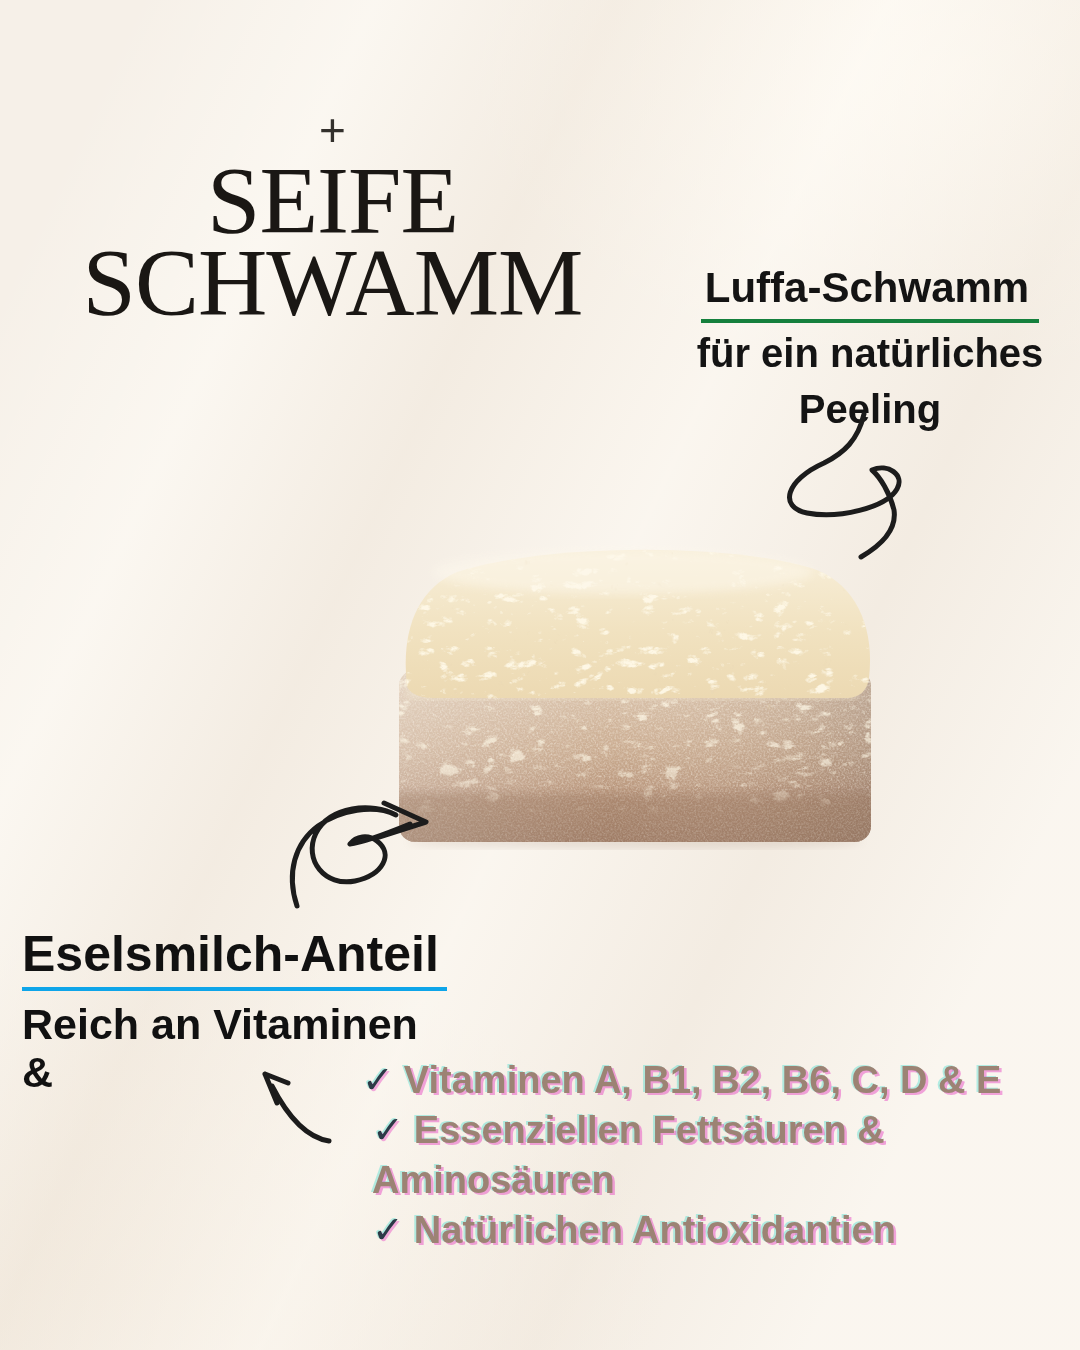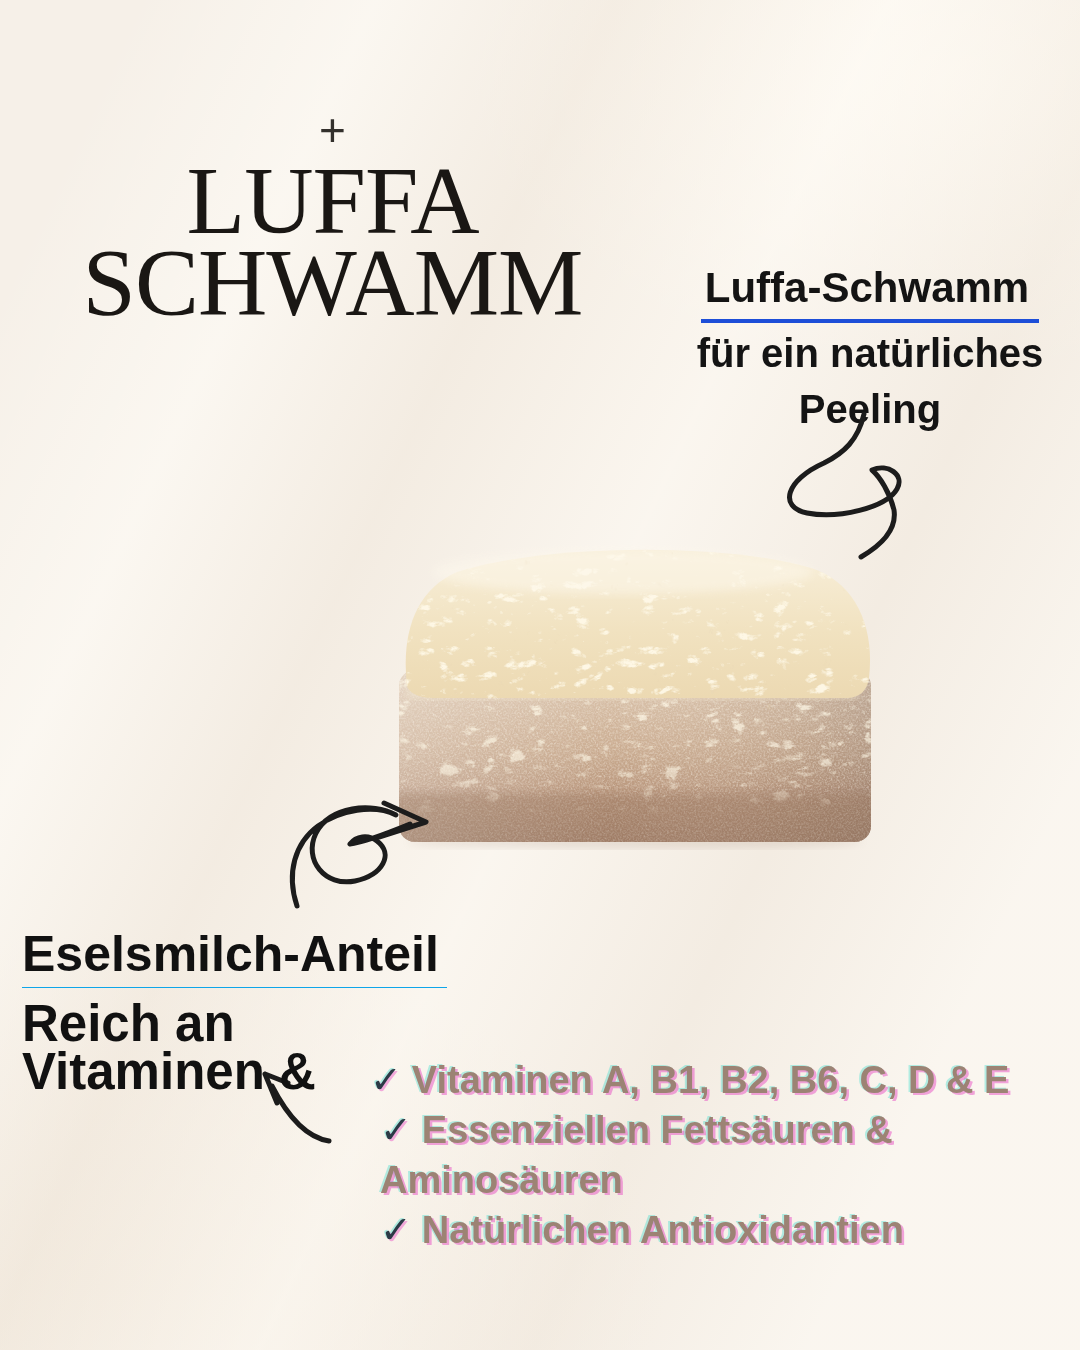--- a/index.html
+++ b/index.html
@@ -33,36 +33,36 @@
   .headline .big{font-size:94px;line-height:85px;font-weight:400;letter-spacing:-1px;}
   .headline .plus{font-size:46px;line-height:50px;margin-top:17px;color:#33302c;font-family:"Liberation Sans",sans-serif;font-weight:300;}
   .headline .big2{font-size:96px;line-height:82px;font-weight:400;letter-spacing:-1px;}
   .headline .mt5{margin-top:5px;}
 
   
   .luffa-callout{left:655px;top:260px;width:430px;text-align:center;color:#141414;}
   .luffa-callout .title-line{line-height:56px;}
   .luffa-callout .title{
     display:inline-block;font-size:42px;font-weight:bold;
-    border-bottom:4px solid #1d4ed8;padding:0 10px 3px 4px;
+    border-bottom:4px solid #15803d;padding:0 10px 3px 4px;
   }
   .luffa-callout .line{font-size:40px;font-weight:bold;line-height:56px;}
 
   
   .milk-callout{left:22px;top:924px;width:430px;color:#111;}
   .milk-callout .title-line{line-height:60px;}
   .milk-callout .title{
     display:inline-block;font-size:50px;font-weight:bold;
-    border-bottom:1px solid #0ea5e9;padding:0 8px 3px 0;
+    border-bottom:4px solid #0ea5e9;padding:0 8px 3px 0;
   }
-  .milk-callout .line{font-size:51px;font-weight:bold;line-height:48px;}
+  .milk-callout .line{font-size:43px;font-weight:bold;line-height:48px;}
   .milk-callout .line.first{margin-top:4px;}
 
   
-  .benefits{left:362px;top:1055px;width:690px;margin-left:8px;}
+  .benefits{left:362px;top:1055px;width:690px;}
   .benefit{
     font-size:38px;font-weight:bold;line-height:50px;
     color:#9c8374;
     text-shadow:2.5px 2px 0 rgba(232,78,196,.50), -2px -1.5px 0 rgba(60,220,205,.38);
   }
   .benefit.indent{padding-left:10px;}
   .benefit.wrap{max-width:545px;}
   .check{
     font-family:"DejaVu Sans", sans-serif;
     color:#2c3a46;font-weight:bold;
@@ -73,21 +73,21 @@
   svg{display:block;}
   .arrow-layer{left:0;top:0;pointer-events:none;}
 </style>
 </head>
 <body>
 
 <div class="bg-texture"></div>
 
 <div class="abs headline">
   <div class="plus">+</div>
-  <div class="big2 mt5">LUFFA</div>
+  <div class="big2 mt5">SEIFE</div>
   <div class="big2">SCHWAMM</div>
 </div>
 
 <div class="abs luffa-callout">
   <div class="title-line">
     <span class="title">Luffa-Schwamm</span>
   </div>
   <div class="line">für ein natürliches</div>
   <div class="line">Peeling</div>
 </div>

